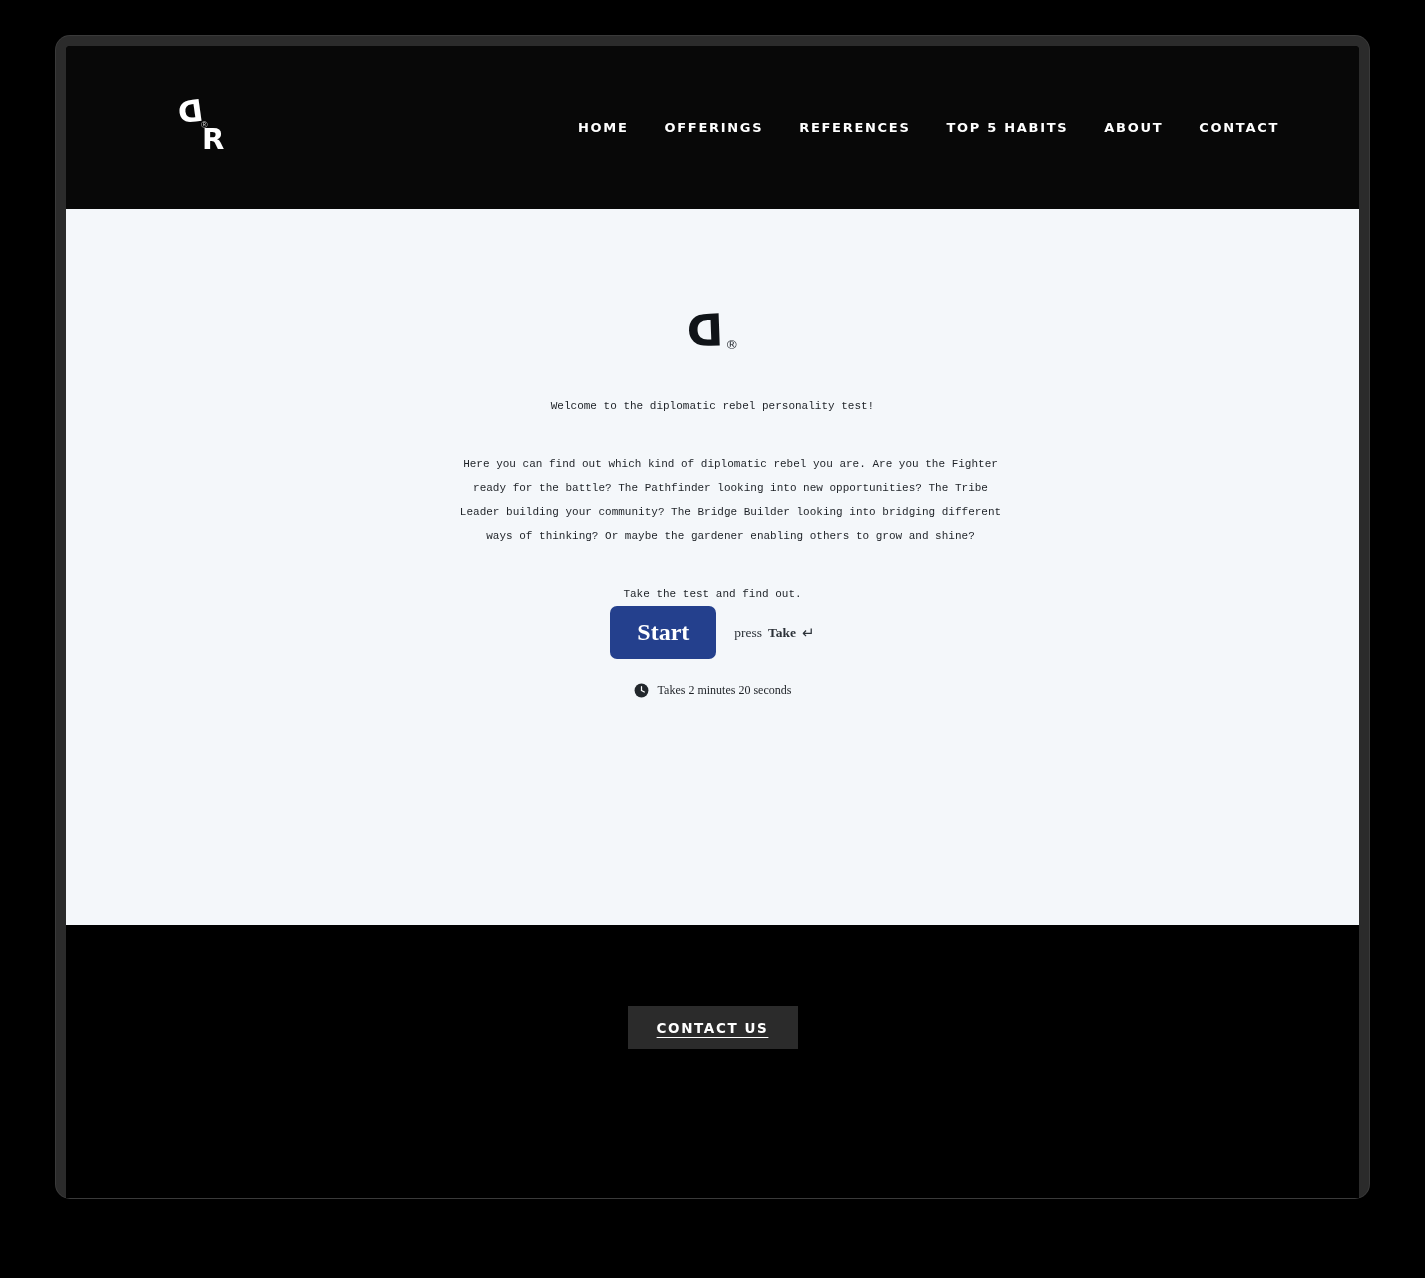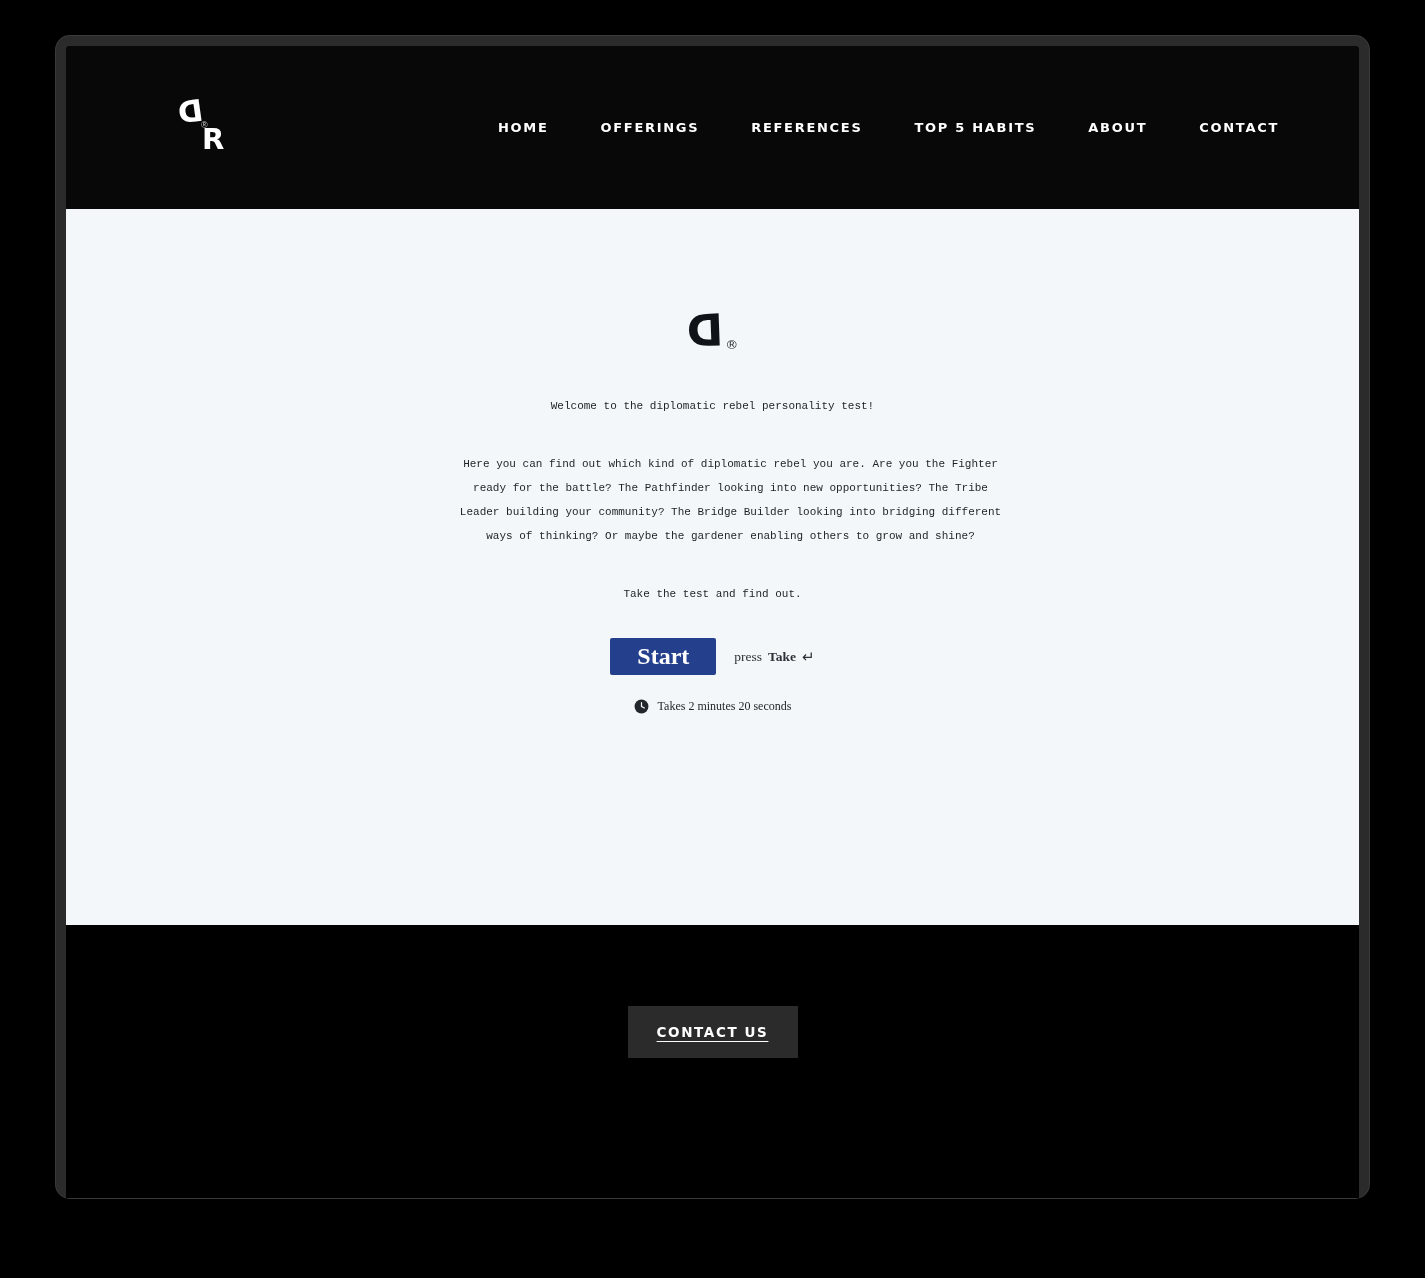--- a/index.html
+++ b/index.html
@@ -77,21 +77,21 @@
     line-height: 29px;
     color: #ffffff;
     font-weight: 700;
     font-family: "DejaVu Sans", sans-serif;
   }
 
   .main-nav {
     margin-left: auto;
     display: flex;
     align-items: center;
-    gap: 52px;
+    gap: 36px;
   }
   .nav-link {
     color: #ffffff;
     font-size: 13px;
     font-weight: 700;
     letter-spacing: 1.7px;
     text-transform: uppercase;
     text-decoration: none;
     white-space: nowrap;
     cursor: pointer;
@@ -133,34 +133,34 @@
   .quiz-text {
     font-family: Liberation Mono, monospace;
     color: #1d2126;
     text-align: center;
     font-size: 11px;
     line-height: 24px;
     max-width: 560px;
   }
   .quiz-welcome { margin-bottom: 34px; }
   .quiz-intro   { margin-bottom: 34px; margin-left: 36px; }
-  .quiz-cta     { margin-bottom: 32px; }
+  .quiz-cta     { }
 
   .start-row {
     display: flex;
     align-items: center;
     gap: 18px;
     margin-bottom: 24px;
   }
   .start-button {
     background: #24408d;
     color: #ffffff;
     border: none;
-    border-radius: 2px;
-    padding: 6px 27px;
+    border-radius: 7px;
+    padding: 14px 27px;
     font-family: "Liberation Serif", serif;
     font-size: 24px;
     font-weight: 700;
     cursor: pointer;
     line-height: 1.05;
   }
   .hint-text {
     font-family: "Liberation Serif", serif;
     font-size: 13.5px;
     color: #2c3238;
@@ -185,21 +185,21 @@
   
   .site-footer {
     background: #000000;
     height: 273px;
     display: flex;
     justify-content: center;
     padding-top: 81px;
   }
   .contact-button {
     width: 170px;
-    height: 52px;
+    height: 43px;
     background: #2b2b2b;
     border: none;
     color: #ffffff;
     font-family: "DejaVu Sans", sans-serif;
     font-size: 13.5px;
     font-weight: 700;
     letter-spacing: 1.6px;
     text-transform: uppercase;
     text-decoration: underline;
     text-underline-offset: 4px;

